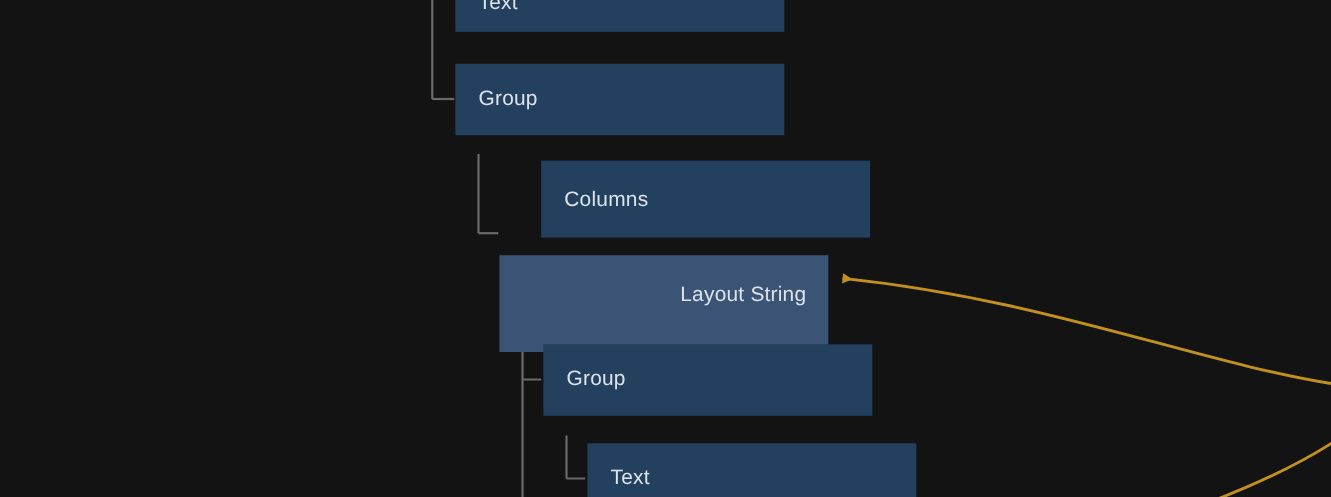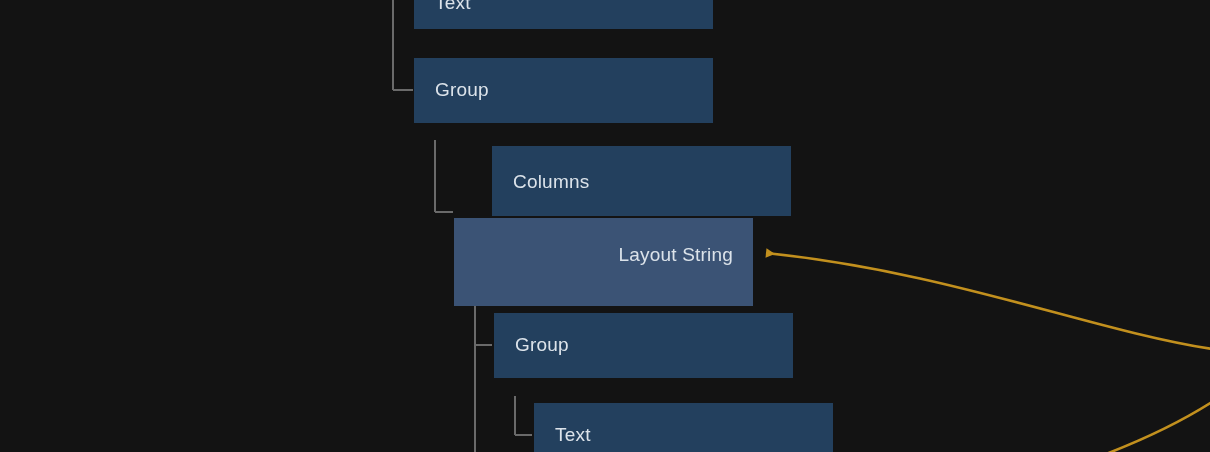--- a/index.html
+++ b/index.html
@@ -109,21 +109,21 @@
     <span class="node-label" style="left:21px; top:28px;">Text</span>
   </div>
 
   <div class="node" style="left:414px; top:58px; width:299px; height:65px;">
     <span class="node-label" style="left:21px; top:21px;">Group</span>
   </div>
 
   <div class="node" style="left:454px; top:146px; width:299px; height:70px;margin-left:38px;">
     <span class="node-label" style="left:21px; top:25px;">Columns</span>
   </div>
-  <div class="node-subrow" style="left:454px; top:218px; width:299px; height:88px;text-decoration:underline;">
+  <div class="node-subrow" style="left:454px; top:232px; width:299px; height:88px;text-decoration:underline;">
     <span class="subrow-label" style="right:20px; top:26px;">Layout String</span>
   </div>
 
   <div class="node" style="left:494px; top:313px; width:299px; height:65px;">
     <span class="node-label" style="left:21px; top:21px;">Group</span>
   </div>
 
   <div class="node" style="left:534px; top:403px; width:299px; height:65px;">
     <span class="node-label" style="left:21px; top:21px;">Text</span>
   </div>

